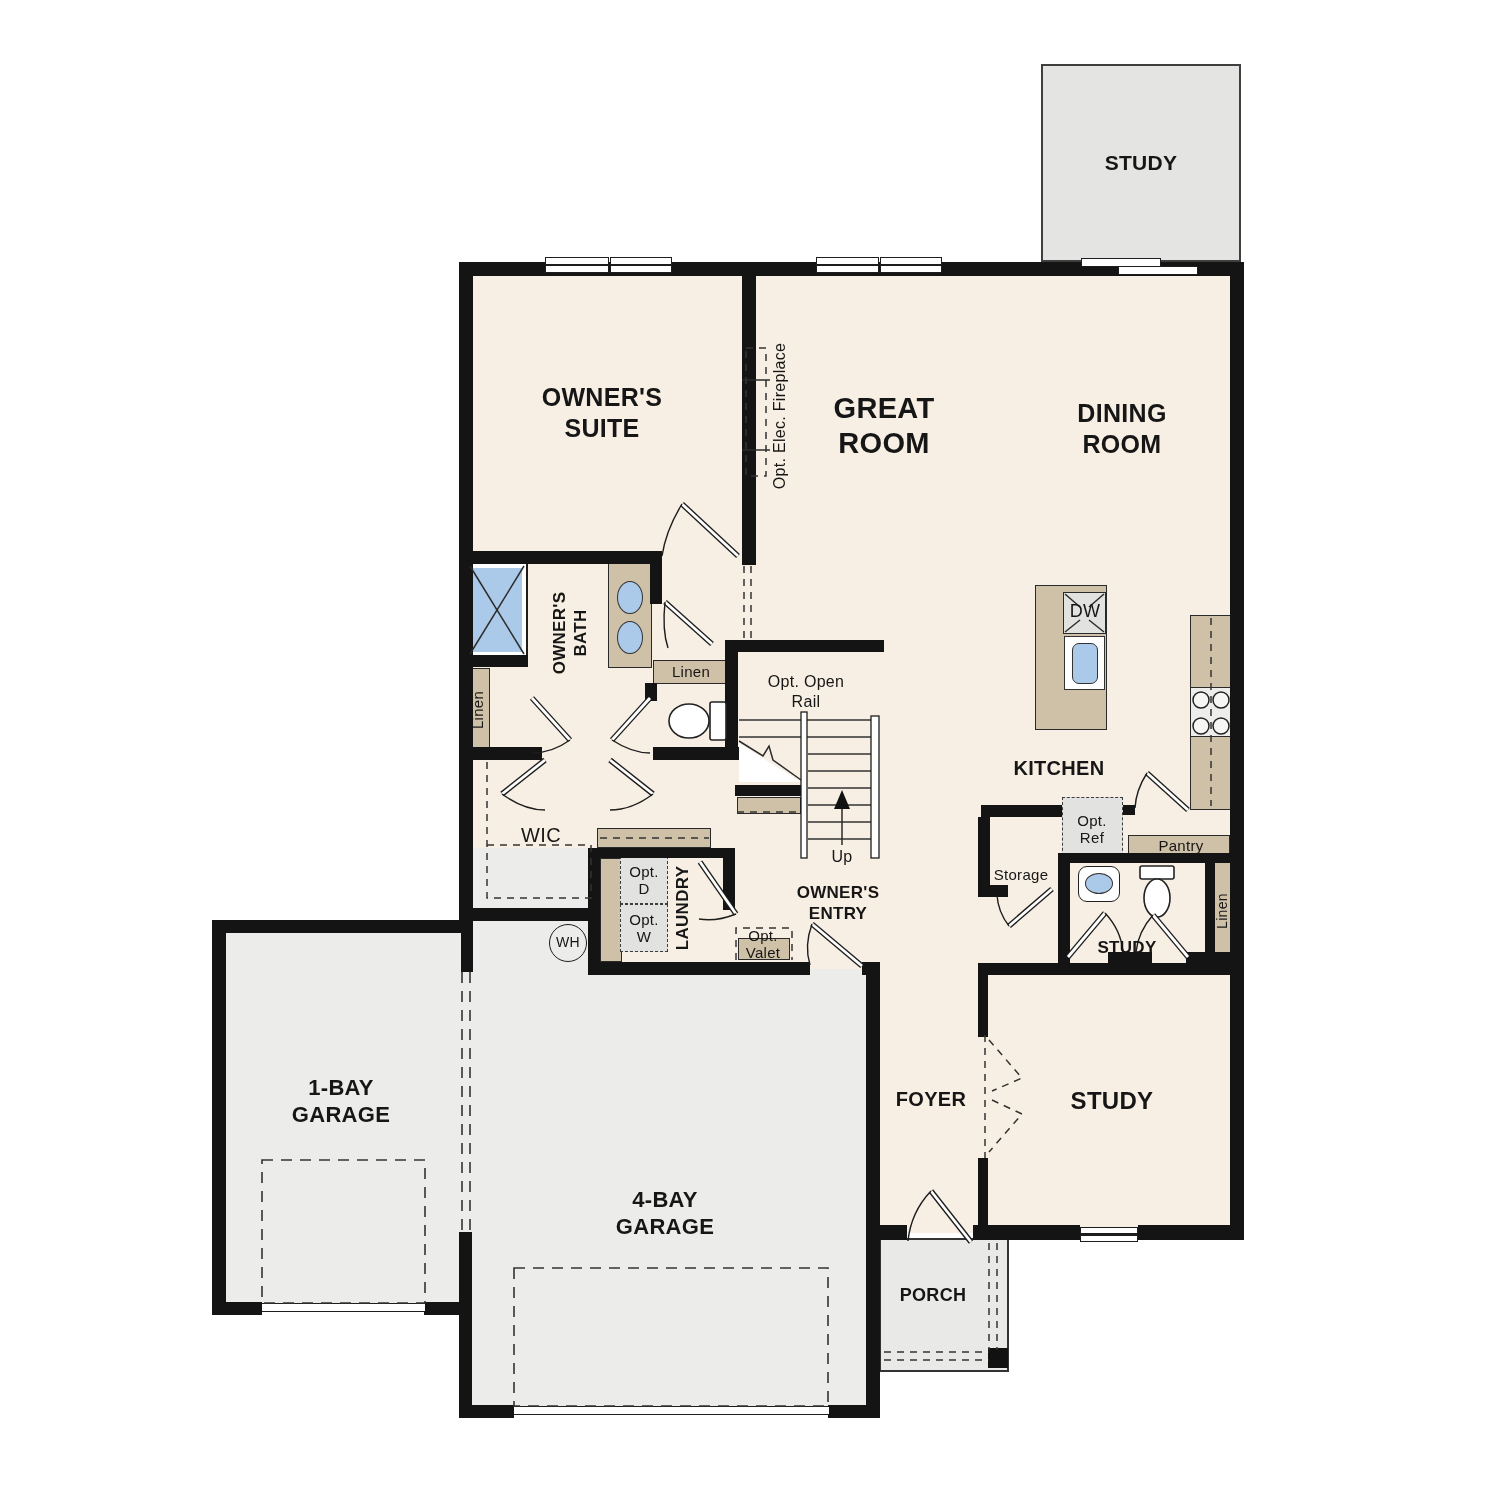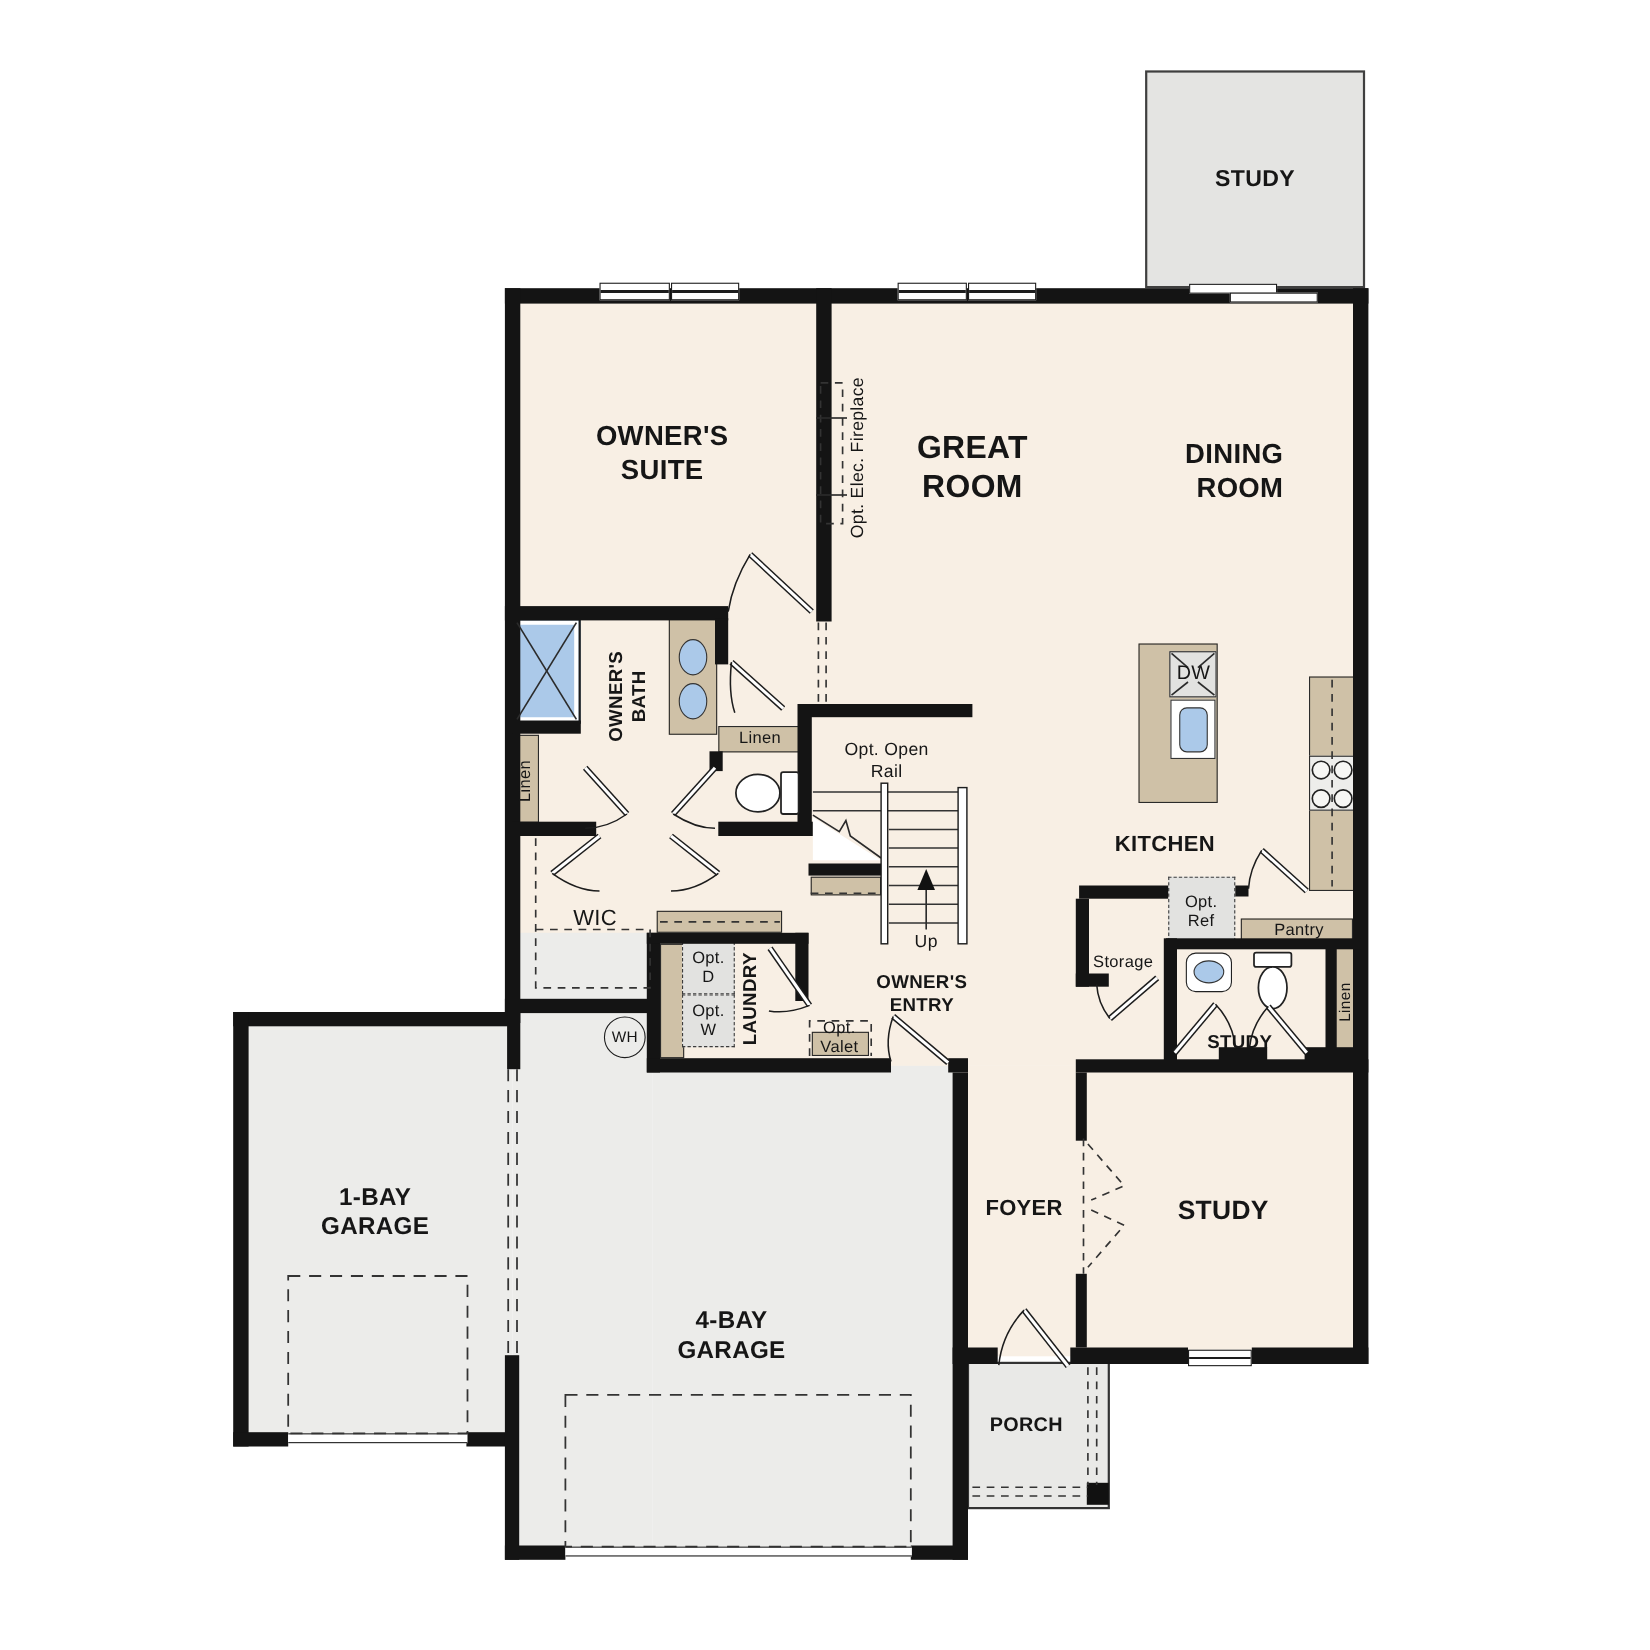--- a/index.html
+++ b/index.html
@@ -285,21 +285,21 @@
         <path d="M 931,1191 Q 911,1212 908,1241" class="arc"></path>
       </g>
     </g>
   </svg>
 
   <div class="lbl b" style="left:1141px;top:163px;font-size:21px;">STUDY</div>
   <div class="lbl b" style="left:602px;top:412px;font-size:25px;">OWNER'S
 SUITE</div>
   <div class="lbl b" style="left:884px;top:426px;font-size:29px;">GREAT
 ROOM</div>
-  <div class="lbl b" style="left:1122px;top:428px;font-size:25px;text-align:right;">DINING
+  <div class="lbl b" style="left:1122px;top:428px;font-size:25px;">DINING
 ROOM</div>
   <div class="lbl b" style="left:1059px;top:768px;font-size:20px;">KITCHEN</div>
   <div class="lbl b rot2" style="left:571px;top:633px;font-size:17px;">OWNER'S
 BATH</div>
   <div class="lbl" style="left:541px;top:835px;font-size:20px;">WIC</div>
   <div class="lbl b rot" style="left:683px;top:908px;font-size:17px;">LAUNDRY</div>
   <div class="lbl b" style="left:838px;top:904px;font-size:17px;">OWNER'S
 ENTRY</div>
   <div class="lbl b" style="left:1127px;top:948px;font-size:17px;">STUDY</div>
   <div class="lbl b" style="left:931px;top:1099px;font-size:20px;">FOYER</div>

